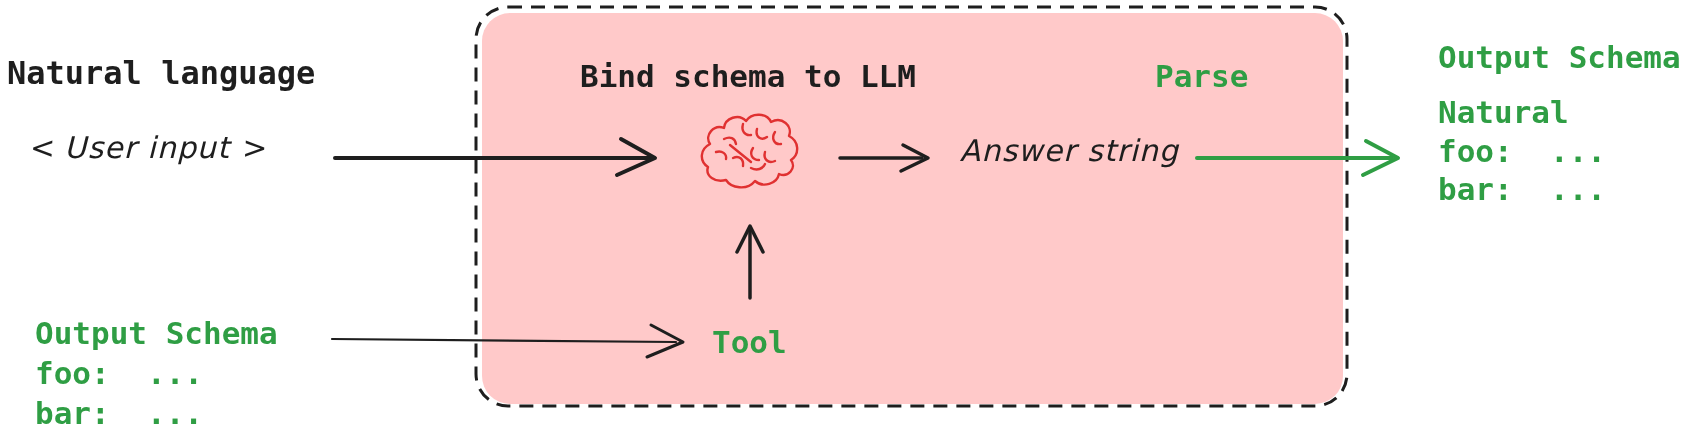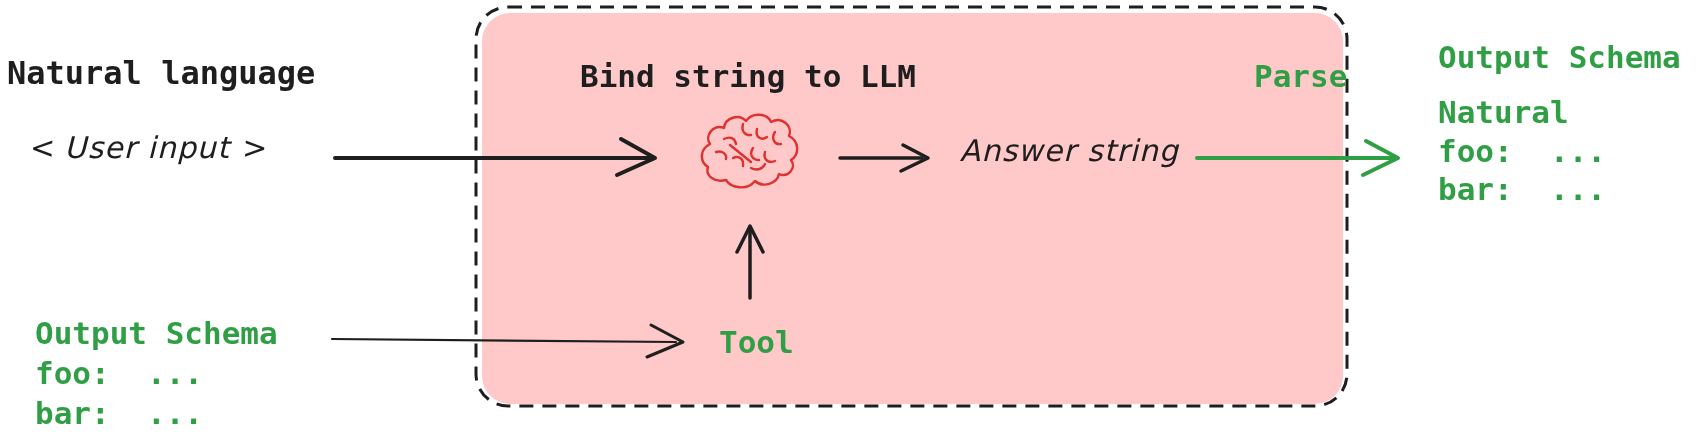--- a/index.html
+++ b/index.html
@@ -105,26 +105,26 @@
   </svg>
 
   <div class="txt mono fs32" style="left:7px; top:57px;">Natural language</div>
 
   <div class="txt hand fs30" style="left:30px; top:133px;">&lt; User input &gt;</div>
 
   <div class="txt mono green fs31" style="left:35px; top:318px;">Output Schema</div>
   <div class="txt mono green fs31" style="left:35px; top:358px;">foo:  ...</div>
   <div class="txt mono green fs31" style="left:35px; top:398px;">bar:  ...</div>
 
-  <div class="txt mono fs31" style="left:580px; top:61px;">Bind string to LLM</div>
+  <div class="txt mono fs31" style="left:580px; top:61px;">Bind schema to LLM</div>
 
   <div class="txt hand fs30" style="left:962px; top:136px;">Answer string</div>
 
-  <div class="txt mono green fs31" style="left:1254px; top:61px;">Parse</div>
+  <div class="txt mono green fs31" style="left:1155px; top:61px;">Parse</div>
 
-  <div class="txt mono green fs31" style="left:712px; top:327px;margin-left:7px;">Tool</div>
+  <div class="txt mono green fs31" style="left:712px; top:327px;">Tool</div>
 
   <div class="txt mono green fs31" style="left:1438px; top:42px;">Output Schema</div>
   <div class="txt mono green fs31" style="left:1438px; top:97px;">Natural</div>
   <div class="txt mono green fs31" style="left:1438px; top:136px;">foo:  ...</div>
   <div class="txt mono green fs31" style="left:1438px; top:174px;">bar:  ...</div>
 
 </div>
 
 </body></html>

